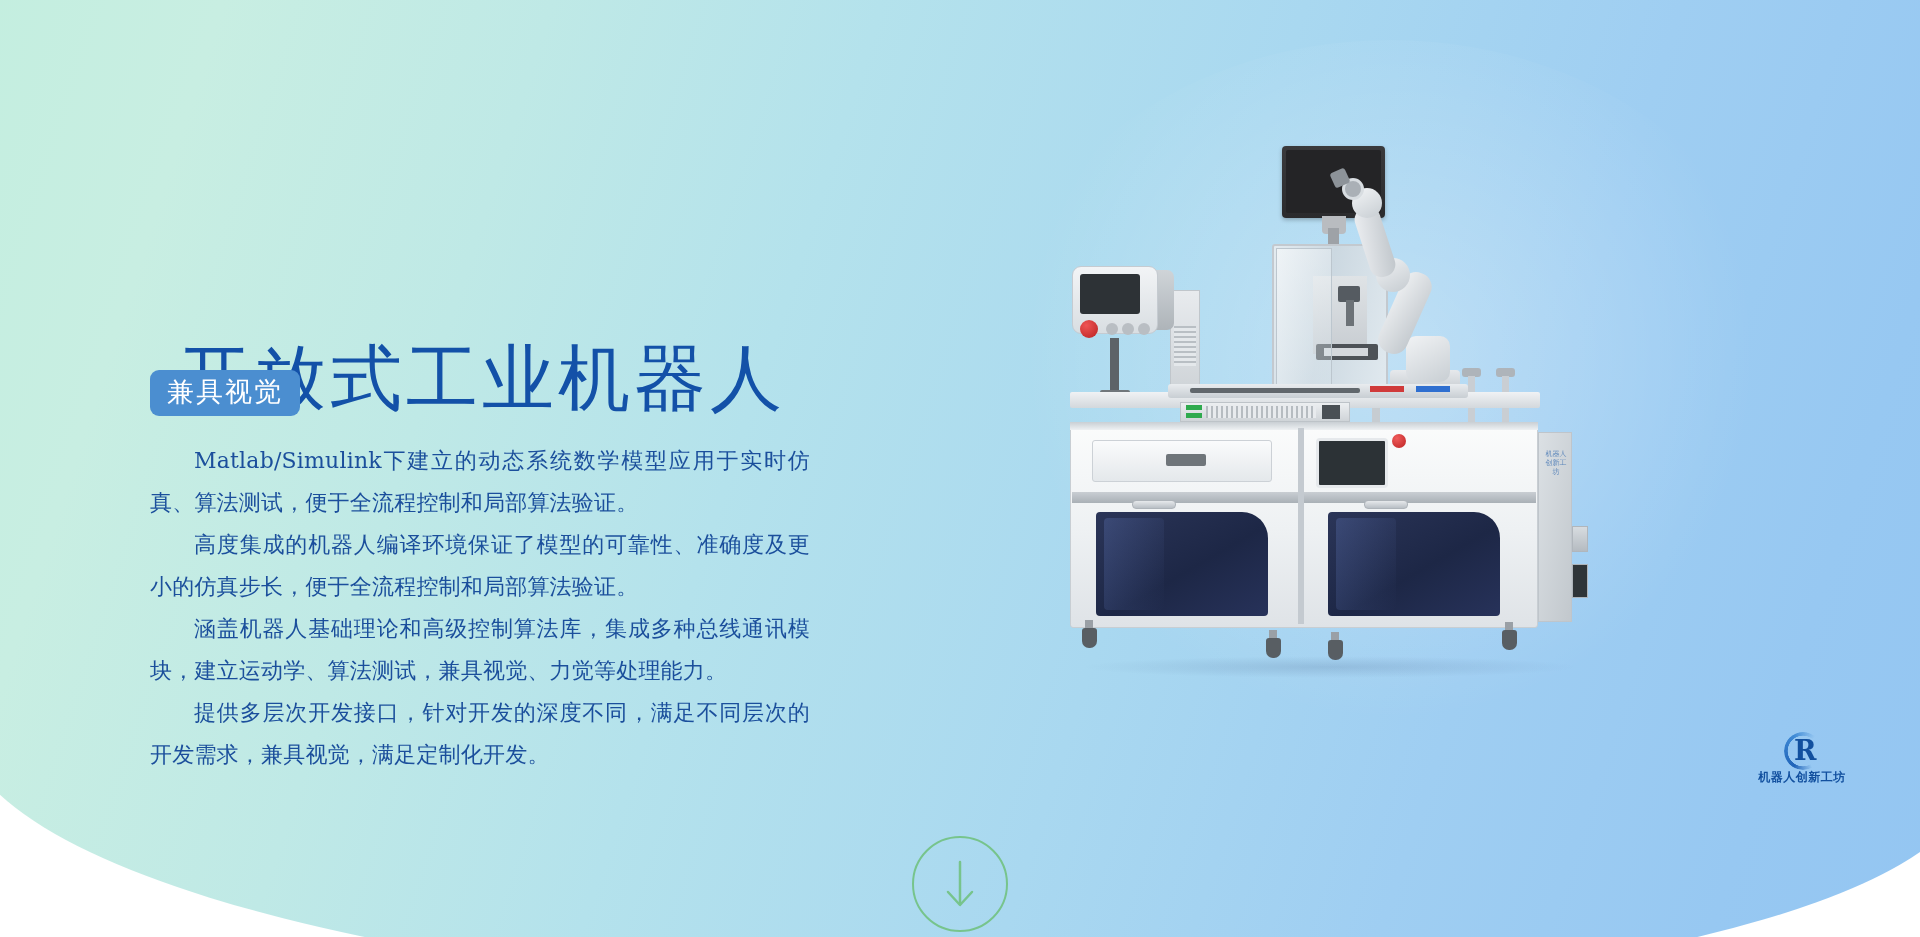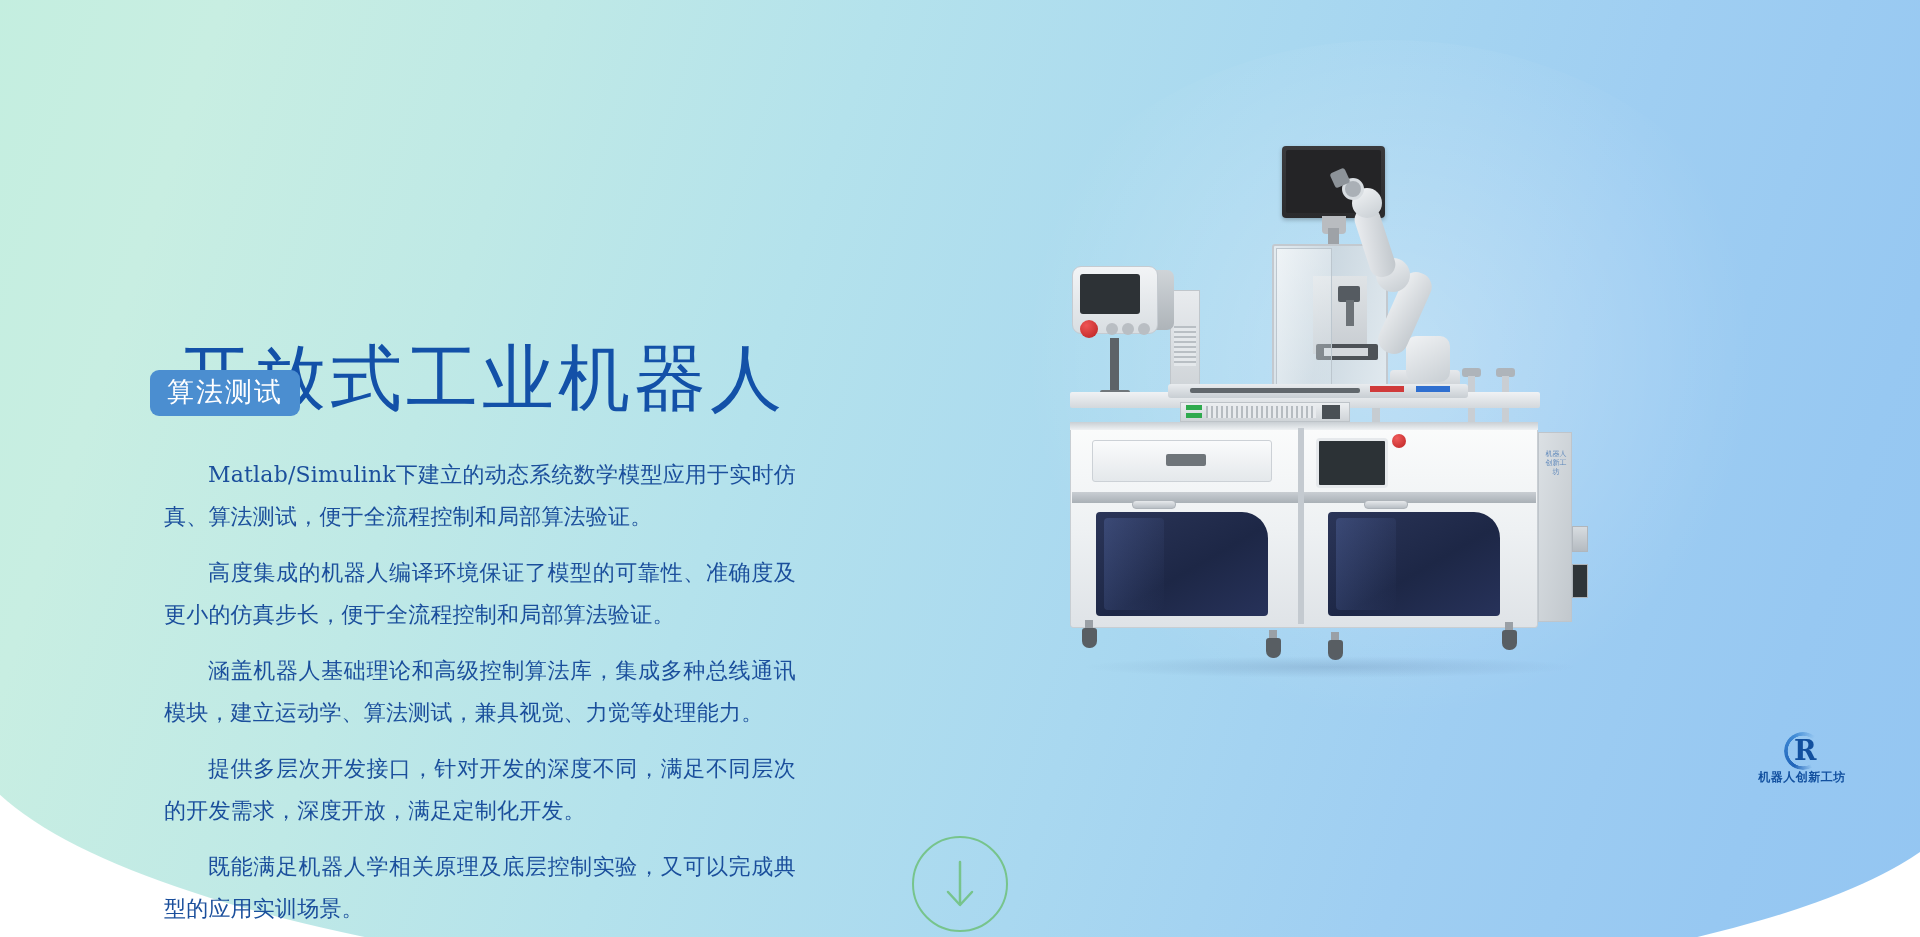--- a/index.html
+++ b/index.html
@@ -97,21 +97,21 @@
     top: 440px;
     width: 660px;
     color: #1b4f9c;
     font-family: "DejaVu Serif", "Liberation Serif", serif;
     font-size: 22px;
     line-height: 42px;
     letter-spacing: 0.2px;
     text-align: justify;
   }
   .body-copy p {
-    margin: 14px;
+    margin: 0;
     text-indent: 2em;
   }
 
   
   .scroll-cue {
     position: absolute;
     left: 912px;
     top: 836px;
     width: 96px;
     height: 96px;
@@ -350,28 +350,27 @@
 
   <div class="bg-plate"></div>
   <div class="bg-soft-glow"></div>
 
   <div class="content">
 
     <h1 class="headline">
       <span class="line1">开放式工业机器人</span>
     </h1>
 
-    <div class="badge">算法测试</div>
+    <div class="badge">兼具视觉</div>
 
     <div class="body-copy">
       <p>Matlab/Simulink下建立的动态系统数学模型应用于实时仿真、算法测试，便于全流程控制和局部算法验证。</p>
       <p>高度集成的机器人编译环境保证了模型的可靠性、准确度及更小的仿真步长，便于全流程控制和局部算法验证。</p>
       <p>涵盖机器人基础理论和高级控制算法库，集成多种总线通讯模块，建立运动学、算法测试，兼具视觉、力觉等处理能力。</p>
-      <p>提供多层次开发接口，针对开发的深度不同，满足不同层次的开发需求，深度开放，满足定制化开发。</p>
-      <p>既能满足机器人学相关原理及底层控制实验，又可以完成典型的应用实训场景。</p>
+      <p>提供多层次开发接口，针对开发的深度不同，满足不同层次的开发需求，兼具视觉，满足定制化开发。</p>
     </div>
 
     <div class="scroll-cue">
       <svg width="92" height="92" viewBox="0 0 92 92">
         <line x1="46" y1="24" x2="46" y2="66" stroke="#77c48c" stroke-width="2.5" stroke-linecap="round"></line>
         <polyline points="34,54 46,67 58,54" fill="none" stroke="#77c48c" stroke-width="2.5" stroke-linecap="round" stroke-linejoin="round"></polyline>
       </svg>
     </div>
 
   </div>

